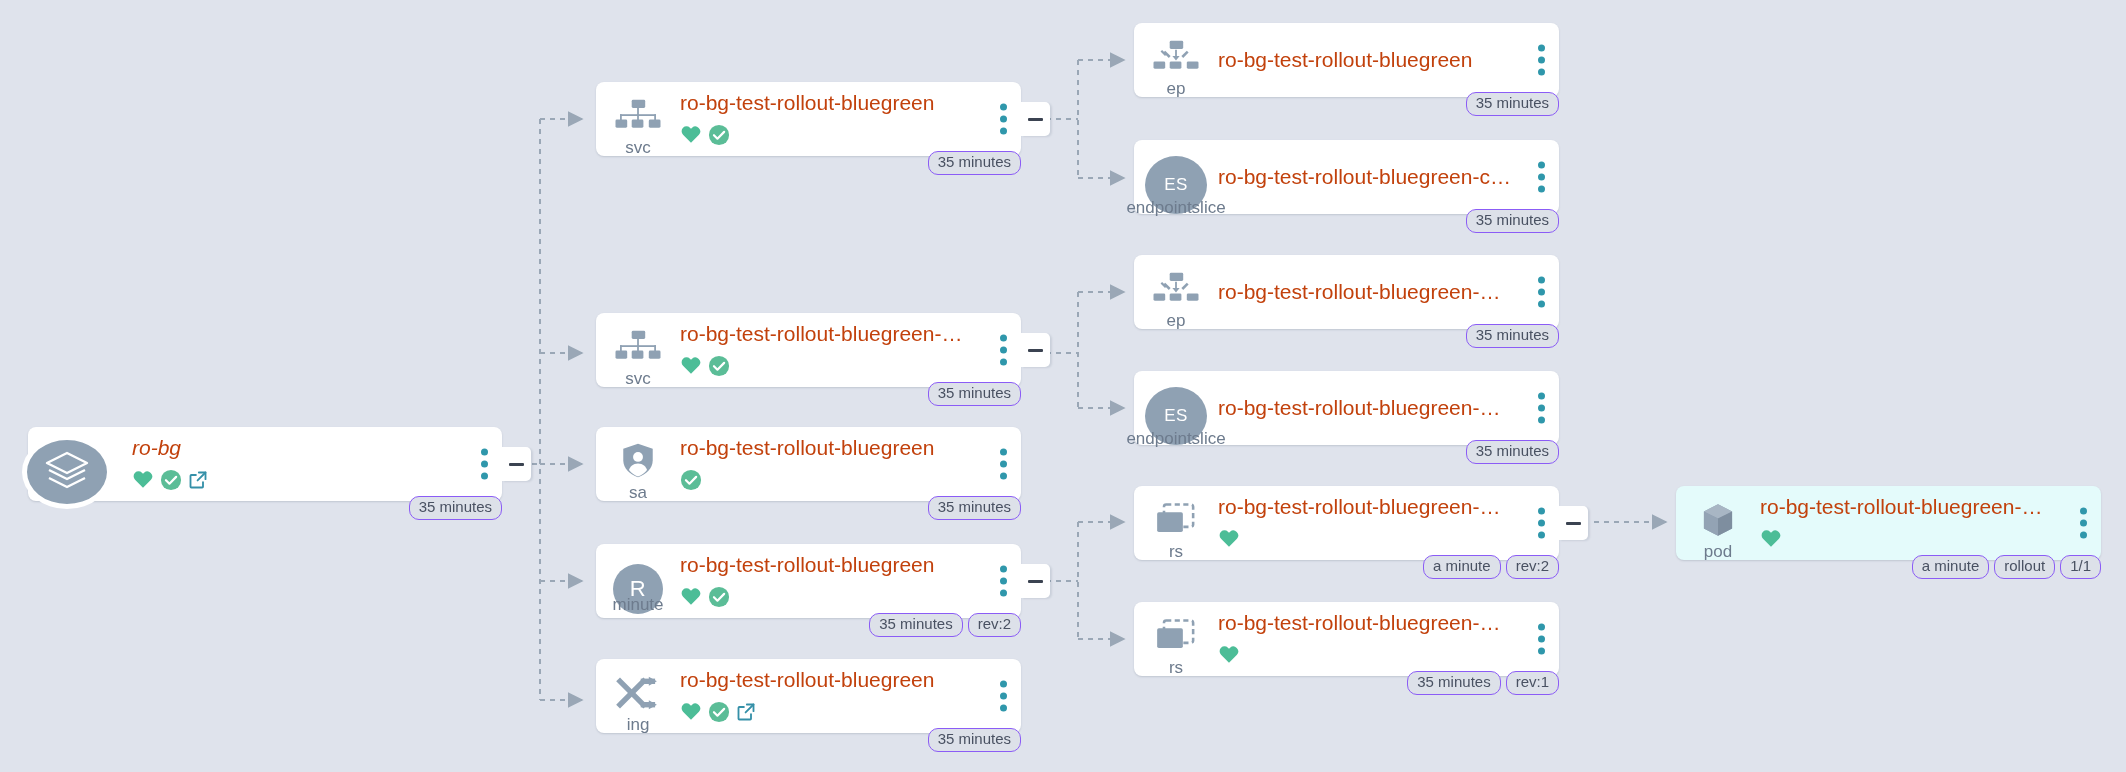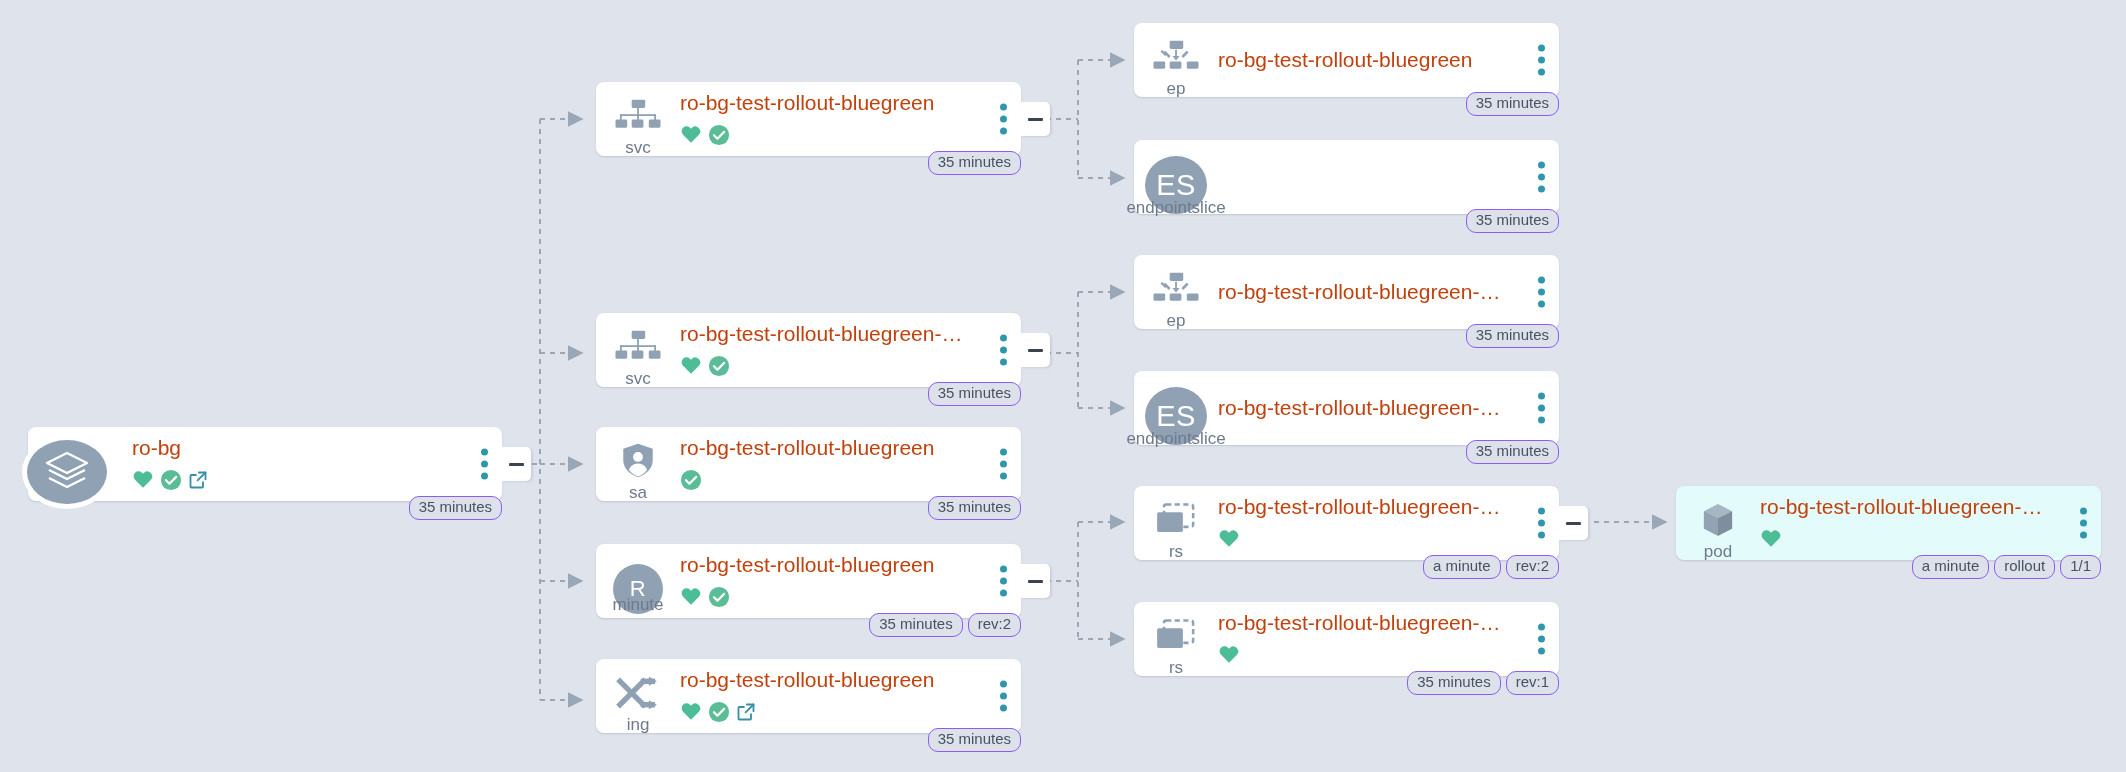--- a/index.html
+++ b/index.html
@@ -36,21 +36,21 @@
     font-size: 17px; color:#6d7b8d; line-height:1;
     margin-top: 5px; white-space:nowrap;
   }
   .kind .kind-label.wide { position:absolute; bottom:5px; left:50%; transform:translateX(-50%); }
 
   .circle-badge {
     width:50px;height:50px;border-radius:50%;background:#8fa1b3;
     display:flex;align-items:center;justify-content:center;
     color:#fff;font-size:22px;letter-spacing:.5px;
   }
-  .circle-badge.lg { width:62px;height:62px;font-size:29px; }
+  .circle-badge.lg { width:62px;height:62px;font-size:17px; }
 
   
   .body { flex:1 1 auto; min-width:0; padding-right: 48px; }
   .title {
     font-size: 21px; color:#c2410c; line-height:1.15;
     white-space:nowrap; overflow:hidden; text-overflow:ellipsis;
   }
   .status { display:flex; align-items:center; gap:6px; margin-top:7px; height:24px; }
   .status:empty { display:none; }
 
@@ -134,21 +134,21 @@
     <div class="node-inner">
       <div class="kind" style="position:absolute;left:-6px;top:50%;transform:translateY(-50%);width:90px;height:90px;flex:none;">
         <div style="width:90px;height:90px;border-radius:50%;background:#8fa1b3;border:5px solid #fff;display:flex;align-items:center;justify-content:center;">
           <svg width="48" height="44" viewBox="0 0 48 44" fill="none" stroke="#fff" stroke-width="2.4" stroke-linejoin="round">
             <path d="M24 3 L44 13 L24 23 L4 13 Z"></path>
             <path d="M6 20 L24 29 L42 20"></path>
             <path d="M6 28 L24 37 L42 28"></path>
           </svg>
         </div>
       </div>
-      <div class="body" style="margin-left:104px;">
+      <div class="body" style="margin-left:104px;font-style:italic;">
         <div class="title">ro-bg</div>
         <div class="status">
           <svg class="heart" viewBox="0 0 24 24">
               <path d="M12 21.3 2.9 12.2a5.6 5.6 0 0 1 0-7.9 5.6 5.6 0 0 1 7.9 0l1.2 1.2 1.2-1.2a5.6 5.6 0 0 1 7.9 7.9z" fill="#4cbd97"></path>
             </svg>
           <svg class="check" viewBox="0 0 24 24">
               <circle cx="12" cy="12" r="11" fill="#5bbd97"></circle>
               <path d="M6.5 12.3 10.3 16 17.6 8.6" stroke="#fff" stroke-width="2.4" fill="none" stroke-linecap="round" stroke-linejoin="round"></path>
             </svg>
           <svg class="extlink" viewBox="0 0 24 24" fill="none" stroke="#3590a8" stroke-width="2.2" stroke-linecap="round" stroke-linejoin="round">
@@ -390,20 +390,24 @@
       </div>
     </div>
   </div>
 
   <div class="node" style="left:1134px; top:140px; width:425px; height:74px;">
     <div class="node-inner">
       <div class="kind">
         <div class="circle-badge lg">ES</div>
         <span class="kind-label wide" style="bottom:-2px;">endpointslice</span>
       </div>
+      <div class="body">
+        <div class="title">ro-bg-test-rollout-bluegreen-c…</div>
+
+      </div>
       <div class="kebab">
           <i></i>
           <i></i>
           <i></i>
         </div>
       <div class="tags">
         <span class="tag">35 minutes</span>
       </div>
     </div>
   </div>

